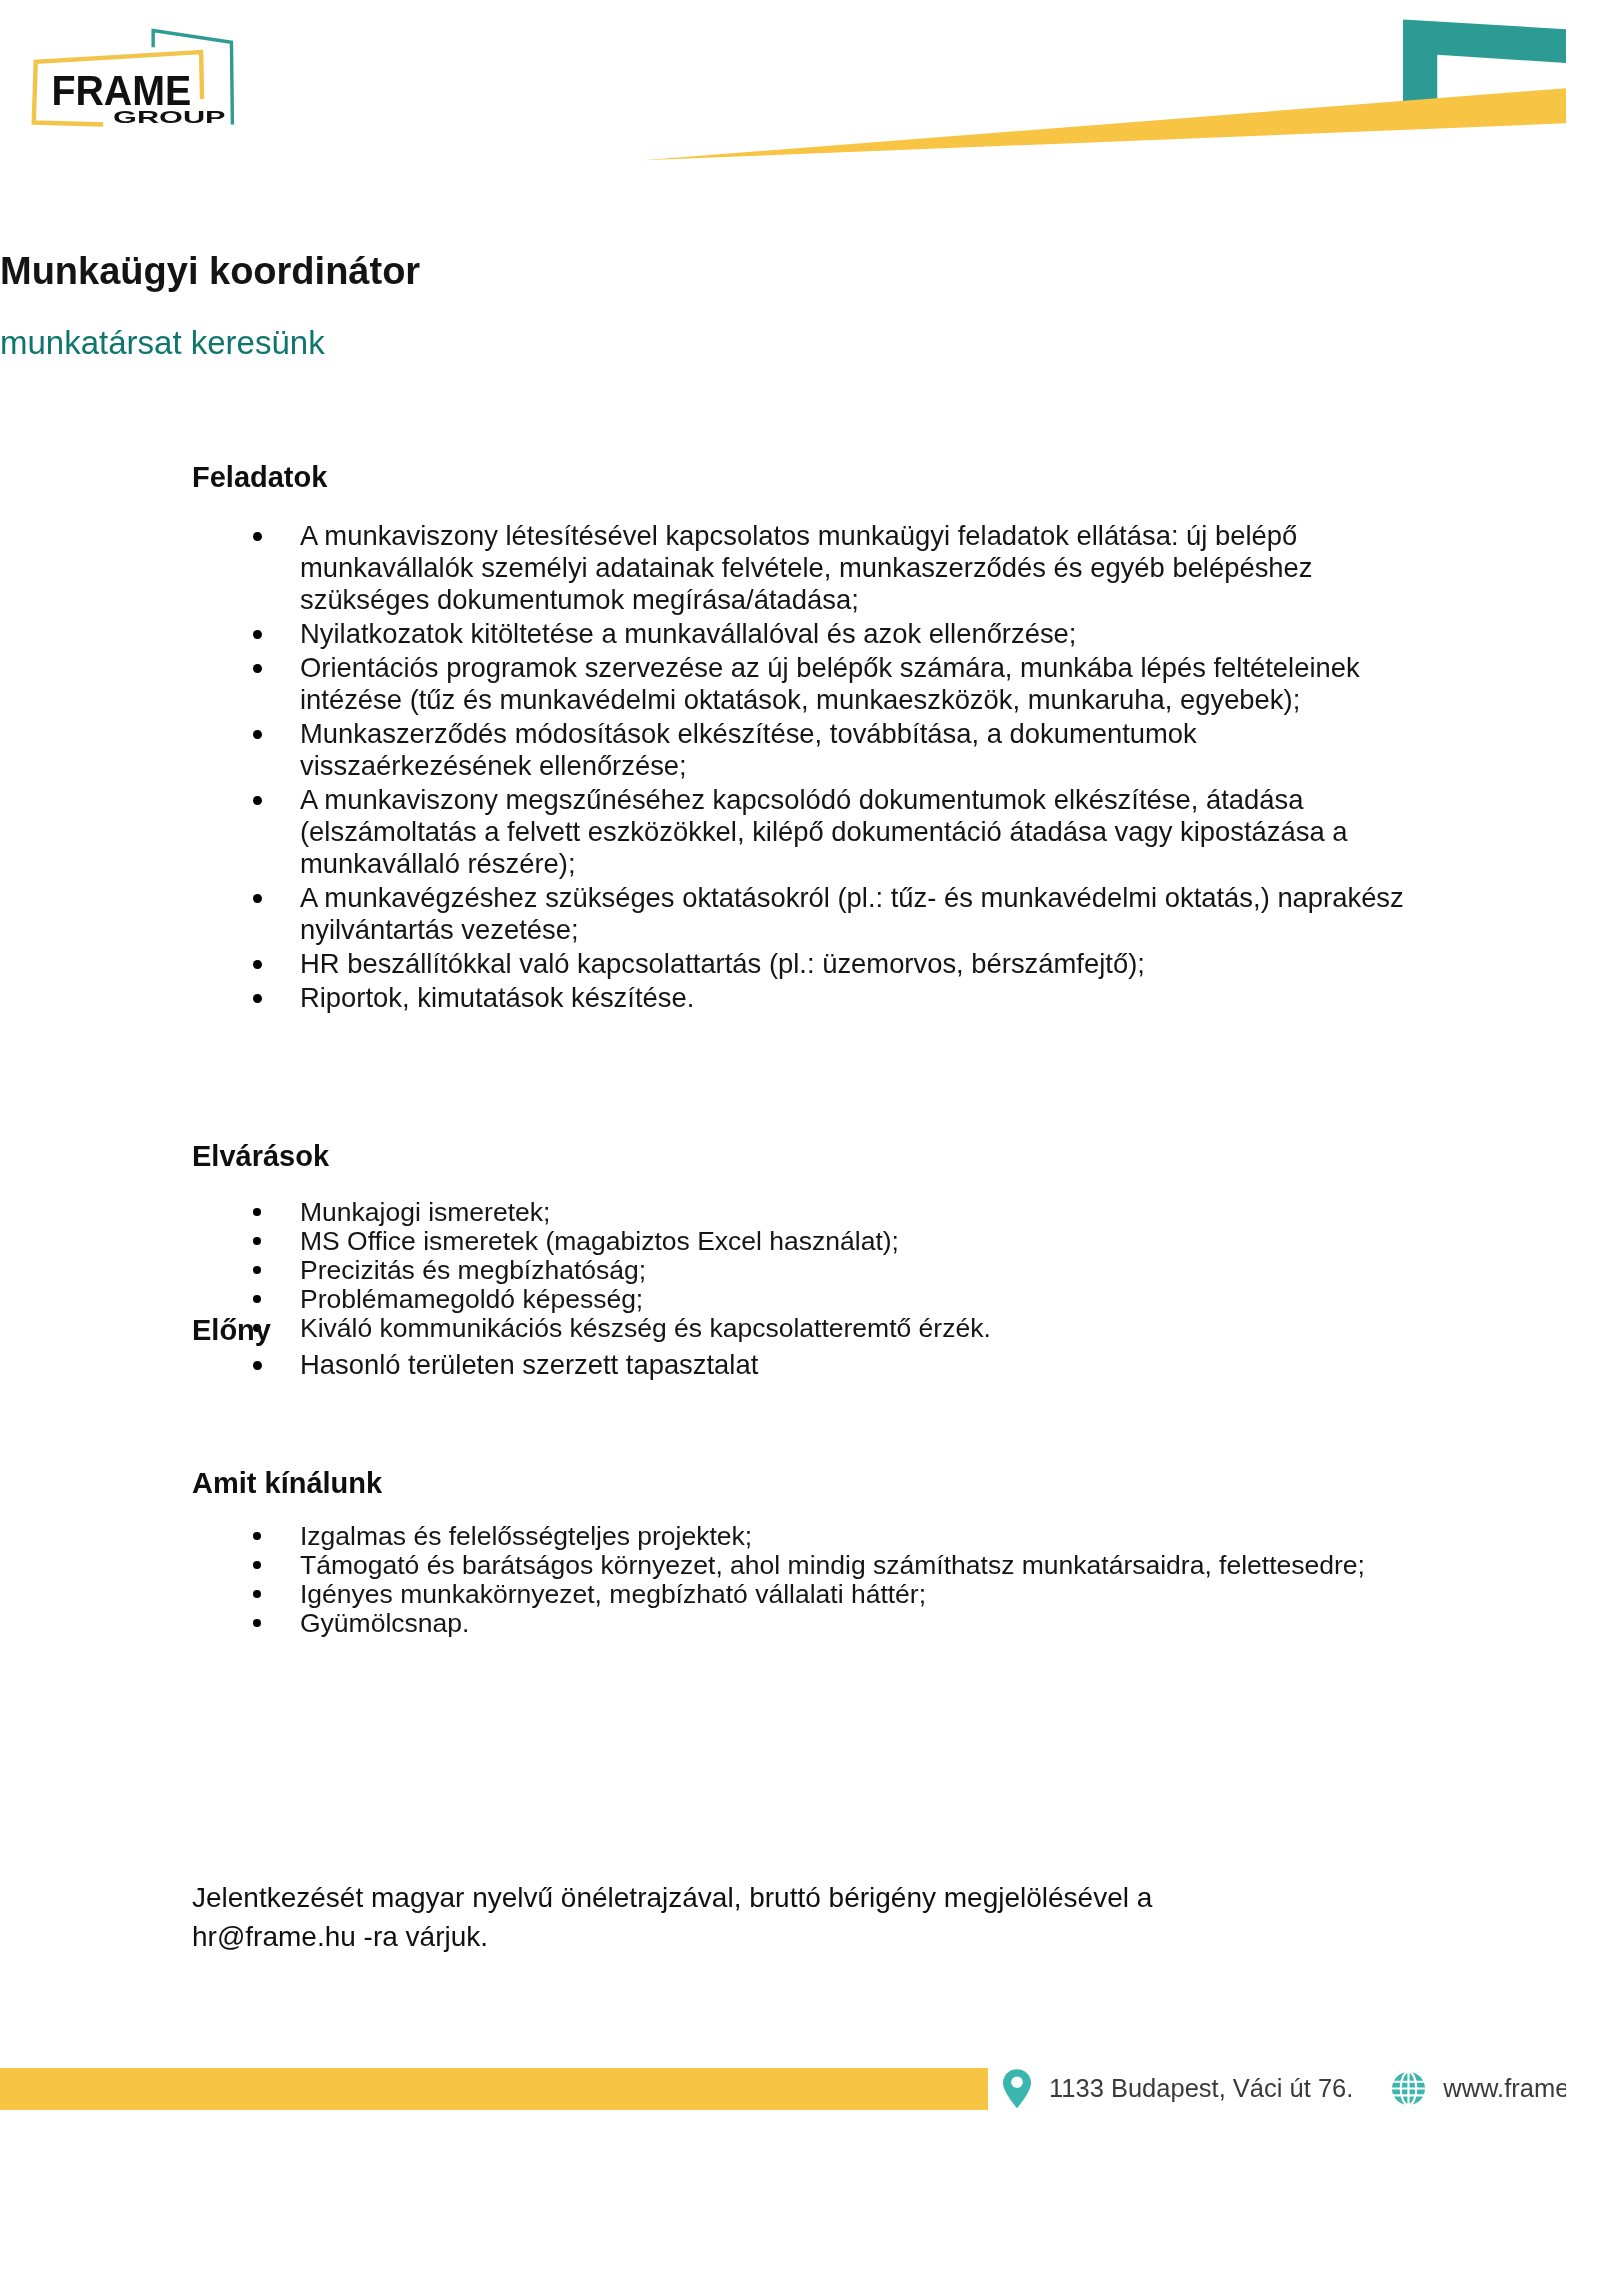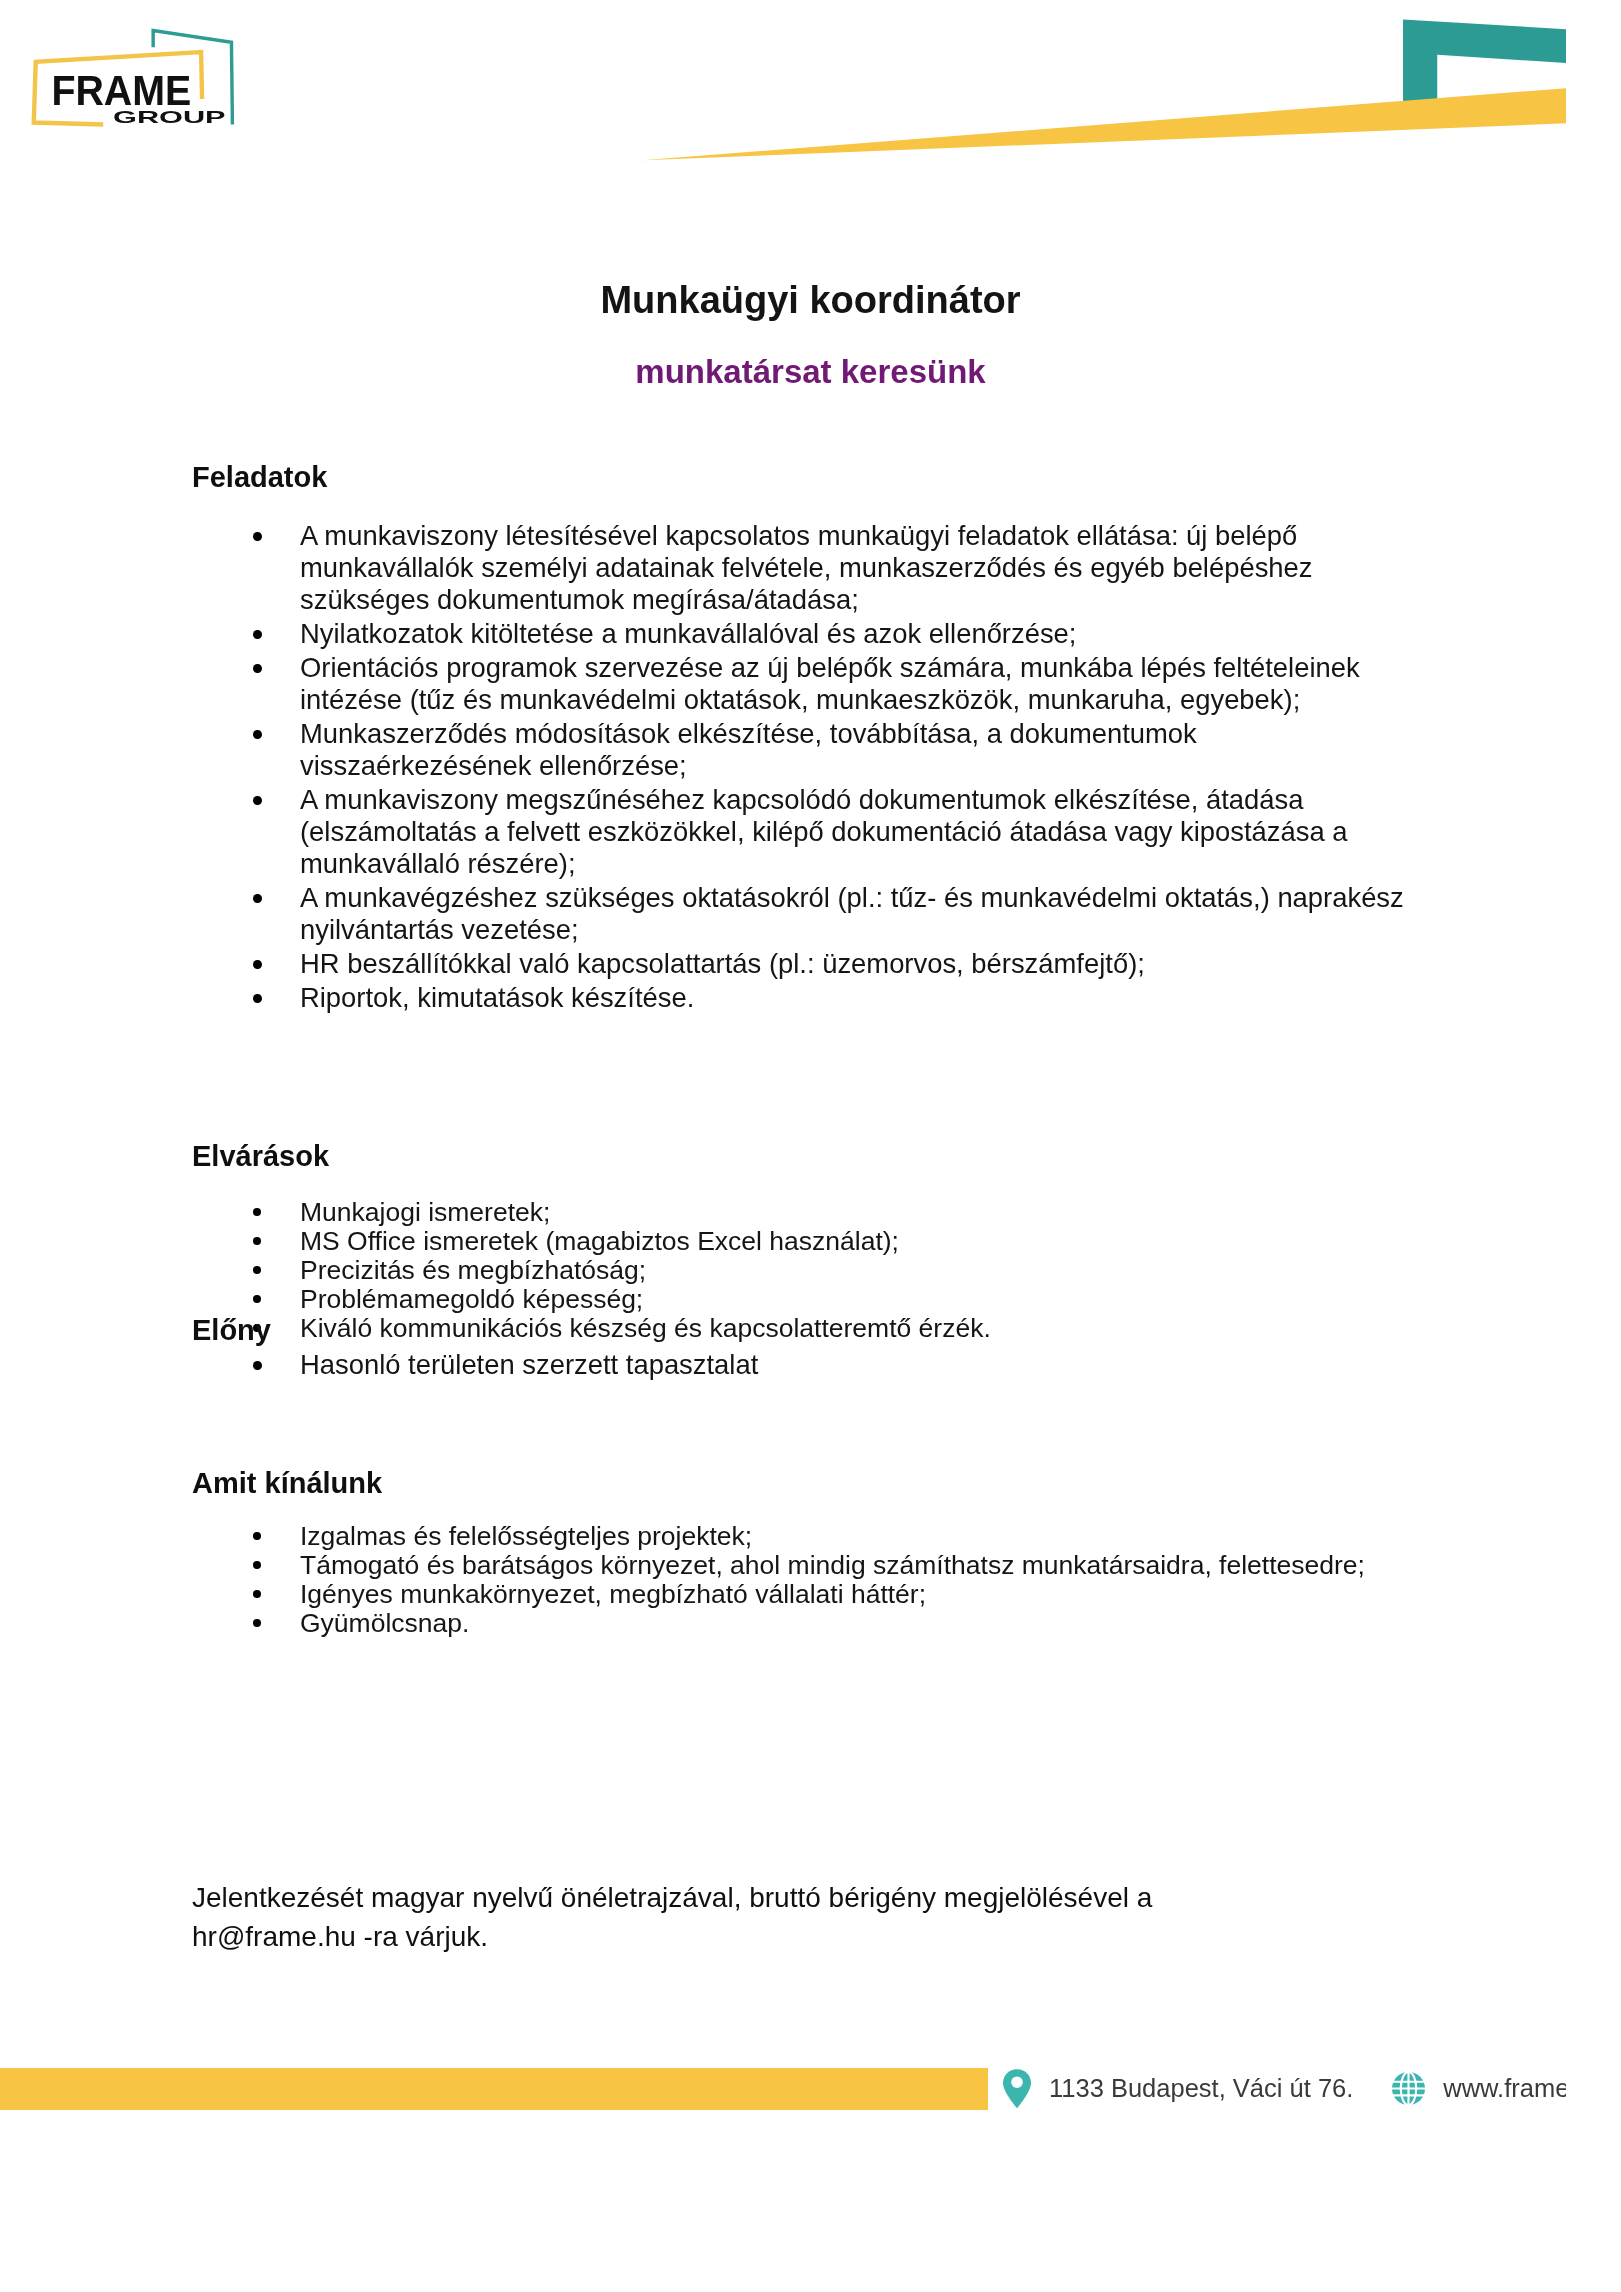--- a/index.html
+++ b/index.html
@@ -9,23 +9,23 @@
     --text:#1B1B1B;
   }
   *{margin:0;padding:0;box-sizing:border-box;}
   html,body{background:#ffffff;}
   body{font-family:"Liberation Sans", sans-serif;color:var(--text);}
   .page{position:relative;width:1566px;height:2293px;background:#fff;overflow:hidden;}
 
   .logo-svg{position:absolute;left:19.6px;top:9.8px;}
   .deco-svg{position:absolute;left:0;top:0;pointer-events:none;}
 
-  .title-block{position:absolute;left:0;top:278px;width:1621px;text-align:center;}
+  .title-block{position:absolute;left:0;top:249px;width:1621px;}
   .doc-title{font-size:38px;font-weight:bold;color:#141414;line-height:45px;}
-  .doc-subtitle{font-size:33px;font-weight:bold;color:#701a75;margin-top:29px;line-height:39px;}
+  .doc-subtitle{font-size:33px;font-weight:normal;color:#0f766e;margin-top:29px;line-height:39px;}
 
   .sec{position:absolute;left:192px;width:1245px;}
   .sec h2{font-size:29px;line-height:37px;font-weight:bold;color:#0f0f0f;}
   .list{margin-top:24px;}
   .sec-elvarasok .list{margin-top:22.5px;}
   .sec-elony .list{margin-top:0;}
   .sec-amit .list{margin-top:19.6px;}
   .li{position:relative;padding-left:108px;margin-bottom:2px;}
   .dot{position:absolute;left:61px;top:11.8px;width:8.8px;height:8.8px;border-radius:50%;background:#000;}
   .txt{display:block;white-space:pre-line;font-size:27.4px;line-height:32px;color:#151515;}

